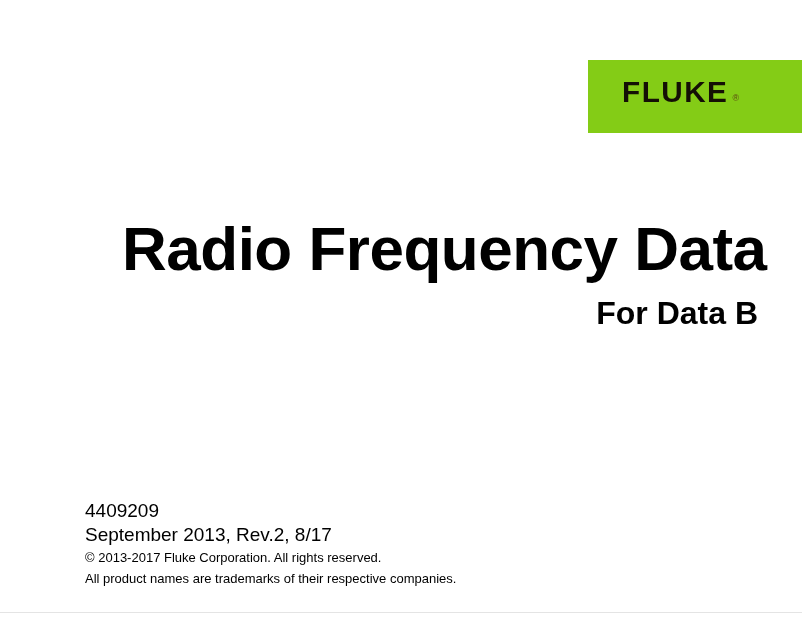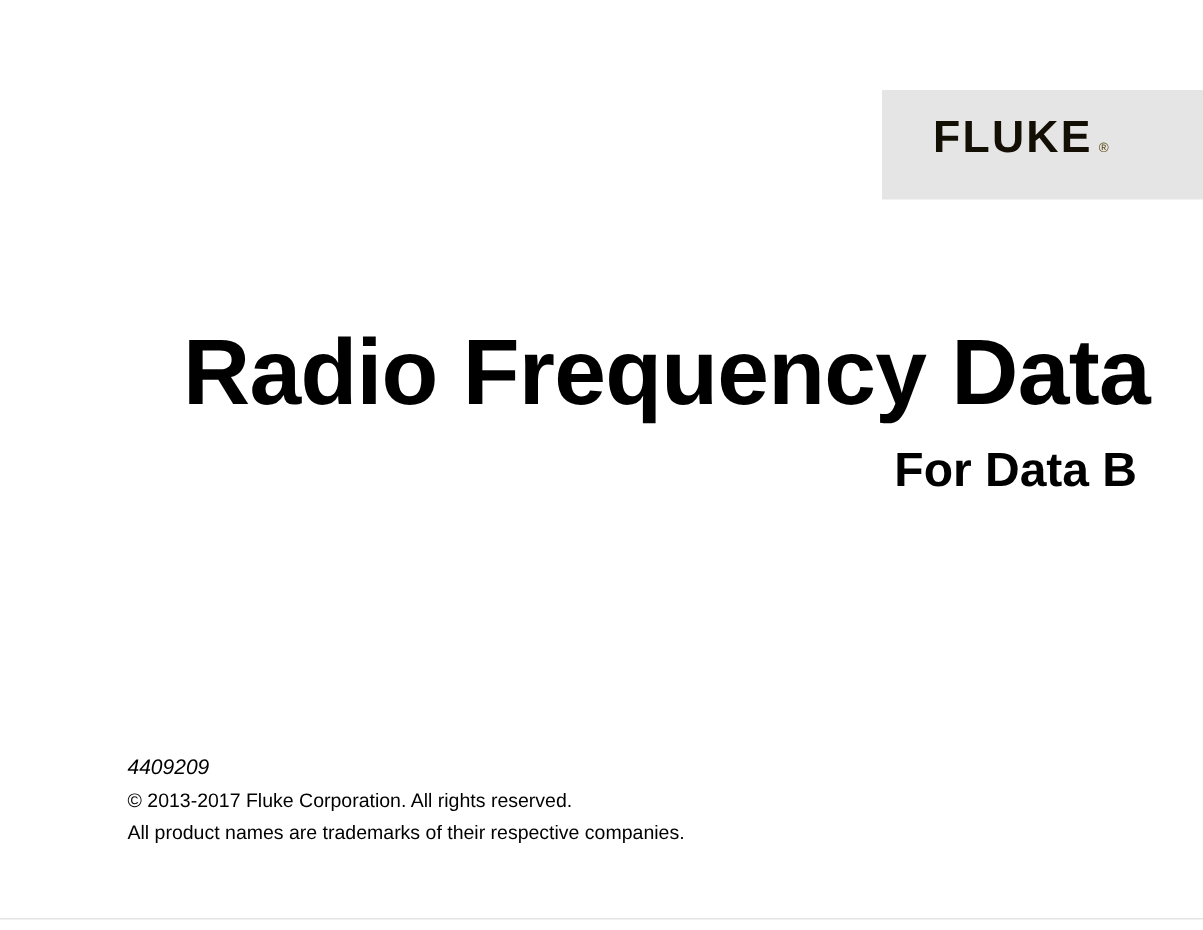--- a/index.html
+++ b/index.html
@@ -21,21 +21,21 @@
     overflow: hidden;
   }
 
   
   .logo-block {
     position: absolute;
     left: 588px;
     top: 60px;
     width: 214px;   
     height: 73px;
-    background: #e5e5e5;
+    background: #84cc16;
   }
   .logo-wordmark {
     position: absolute;
     left: 34px;
     top: 19px;
     display: flex;
     align-items: flex-start;
     line-height: 1;
   }
   .logo-wordmark .wordmark-text {
@@ -93,23 +93,22 @@
     left: 85px;
     top: 499px;
     width: 620px;
   }
   .imprint-line {
     font-family: "Liberation Sans", sans-serif;
     color: #000000;
     white-space: nowrap;
   }
   .imprint-line.primary {
-    font-size: 14px;
+    font-size: 19px;
     line-height: 24px;
-    font-style: italic;
   }
   .imprint-line.legal {
     font-size: 13px;
     line-height: 21px;
   }
 
   
   .bottom-rule {
     position: absolute;
     left: 0;
@@ -131,19 +130,20 @@
     </div>
   </div>
 
   <div class="title-area">
     <h1 class="doc-title">Radio Frequency Data</h1>
     <div class="doc-subtitle">For Data B</div>
   </div>
 
   <div class="imprint">
     <div class="imprint-line primary">4409209</div>
+    <div class="imprint-line primary">September 2013, Rev.2, 8/17</div>
     <div class="imprint-line legal">© 2013-2017 Fluke Corporation. All rights reserved.</div>
     <div class="imprint-line legal">All product names are trademarks of their respective companies.</div>
   </div>
 
   <div class="bottom-rule"></div>
 
 </div>
 
 </body></html>

